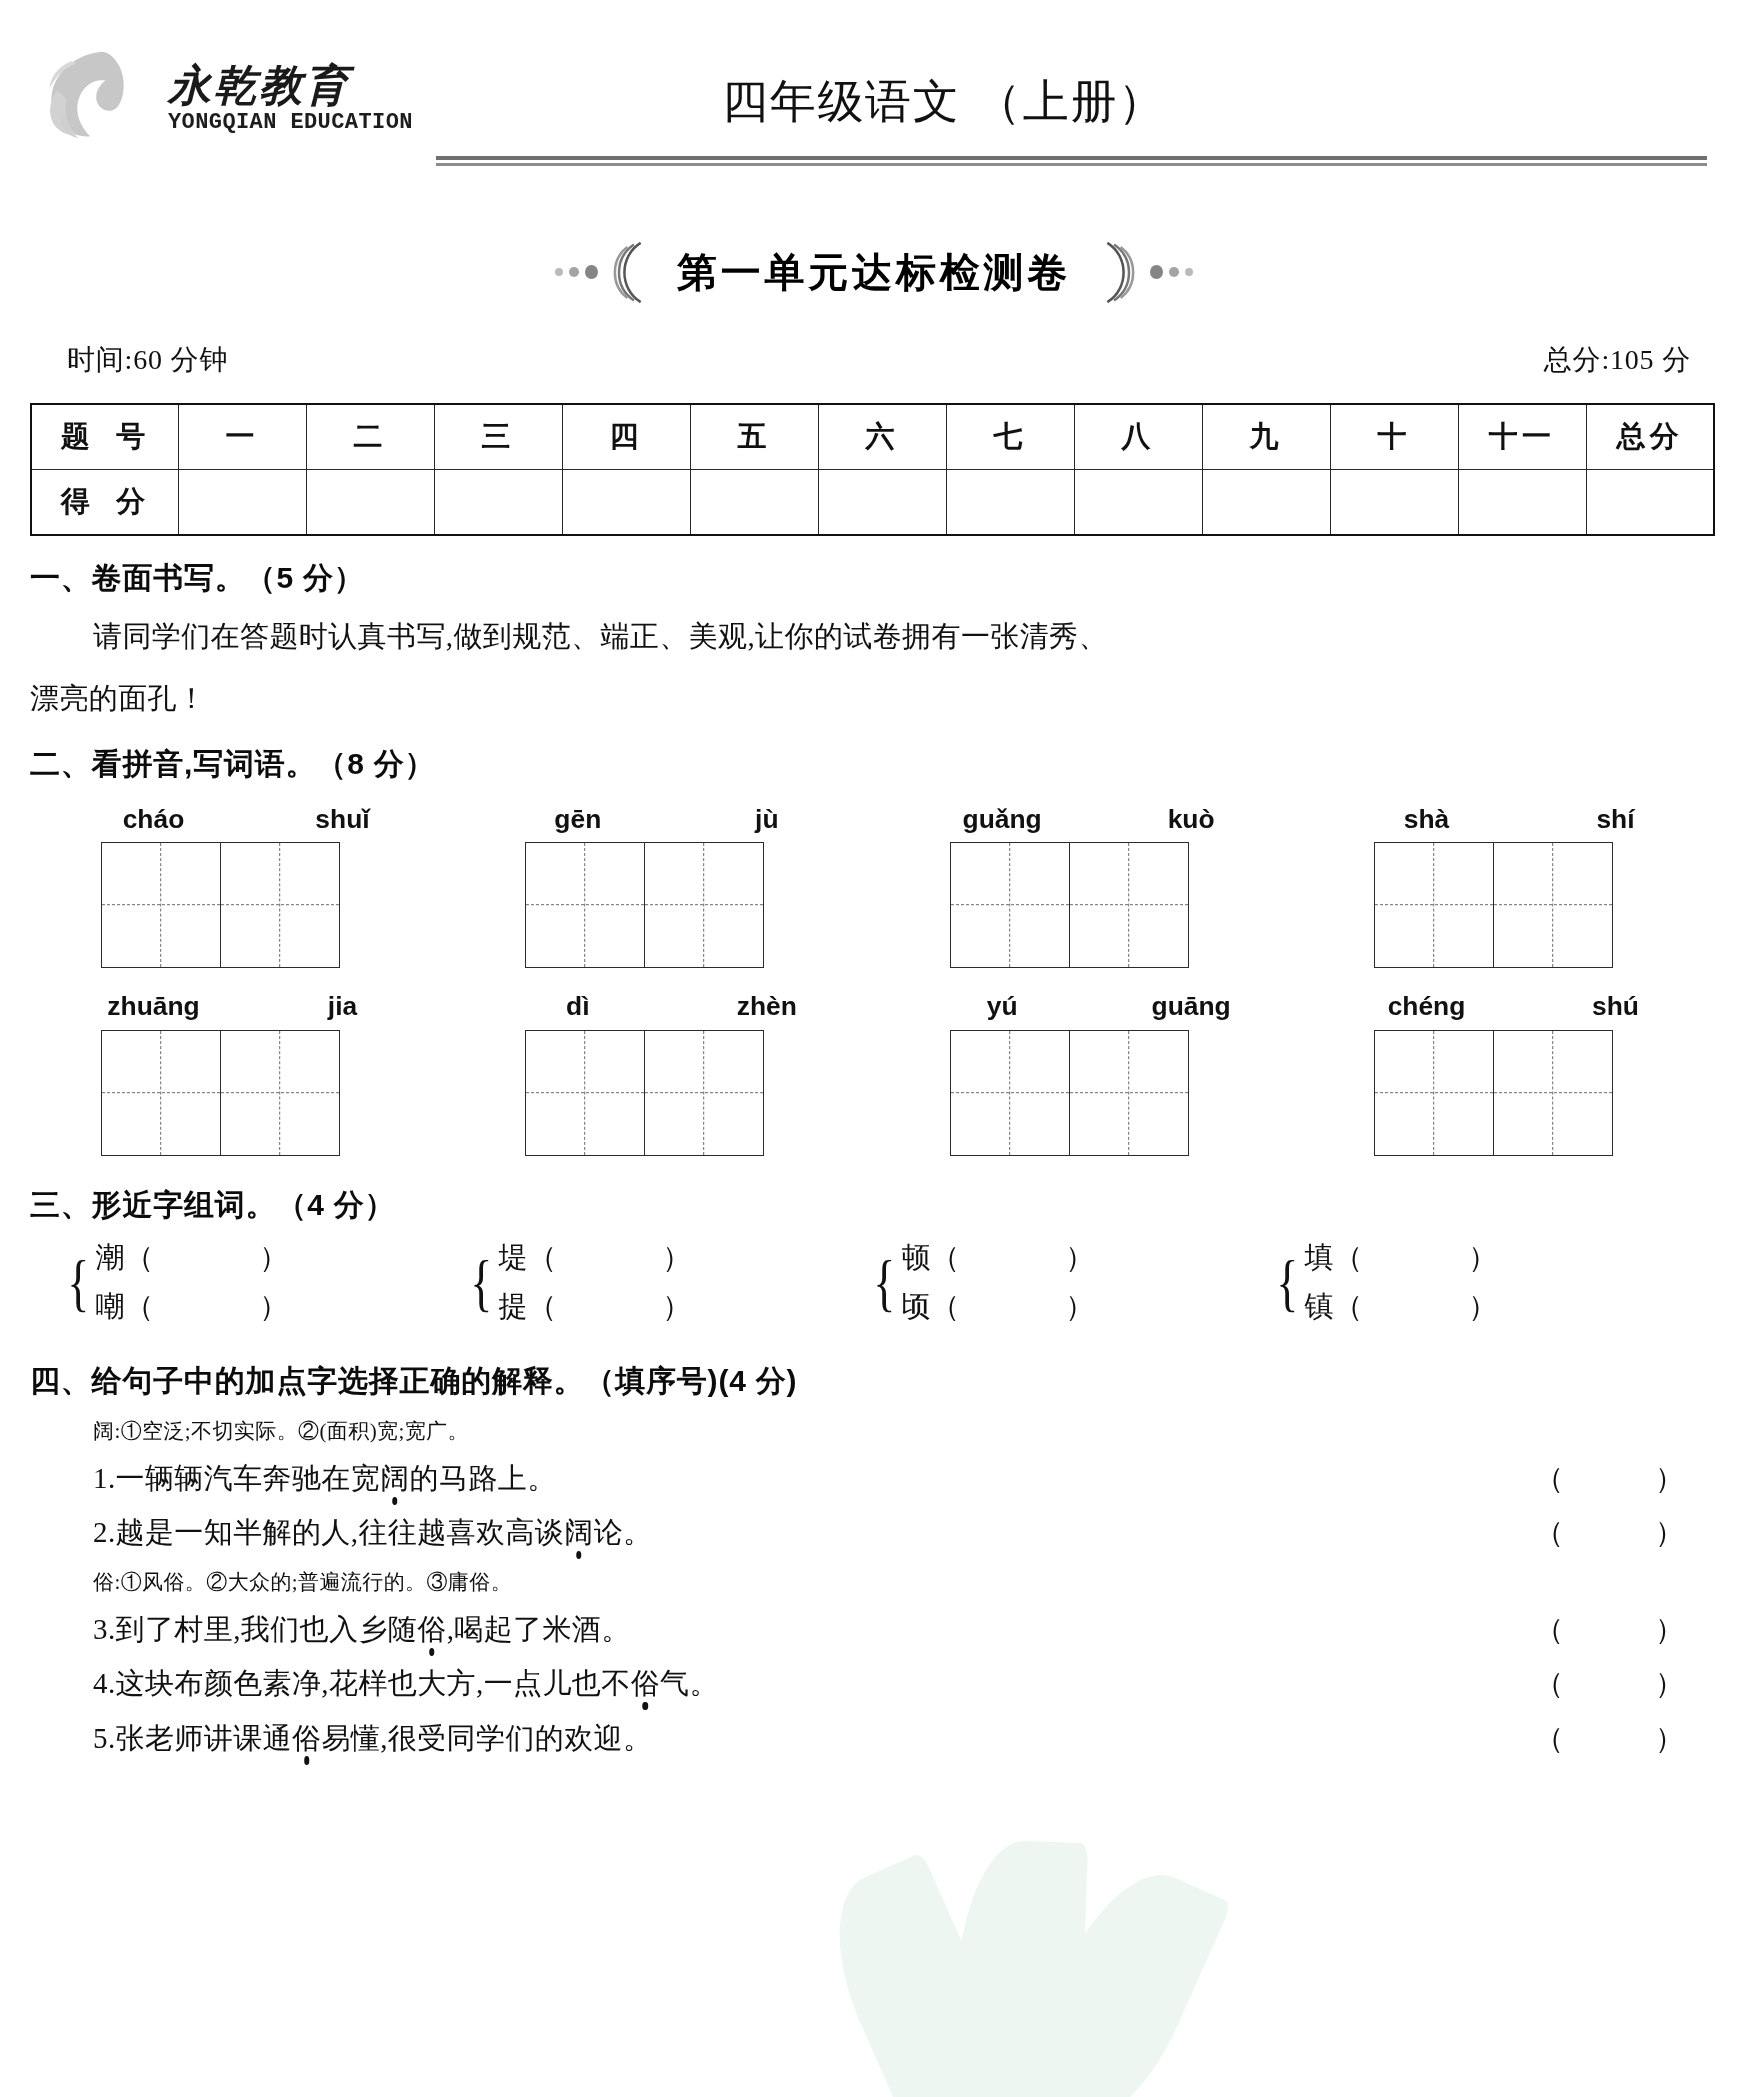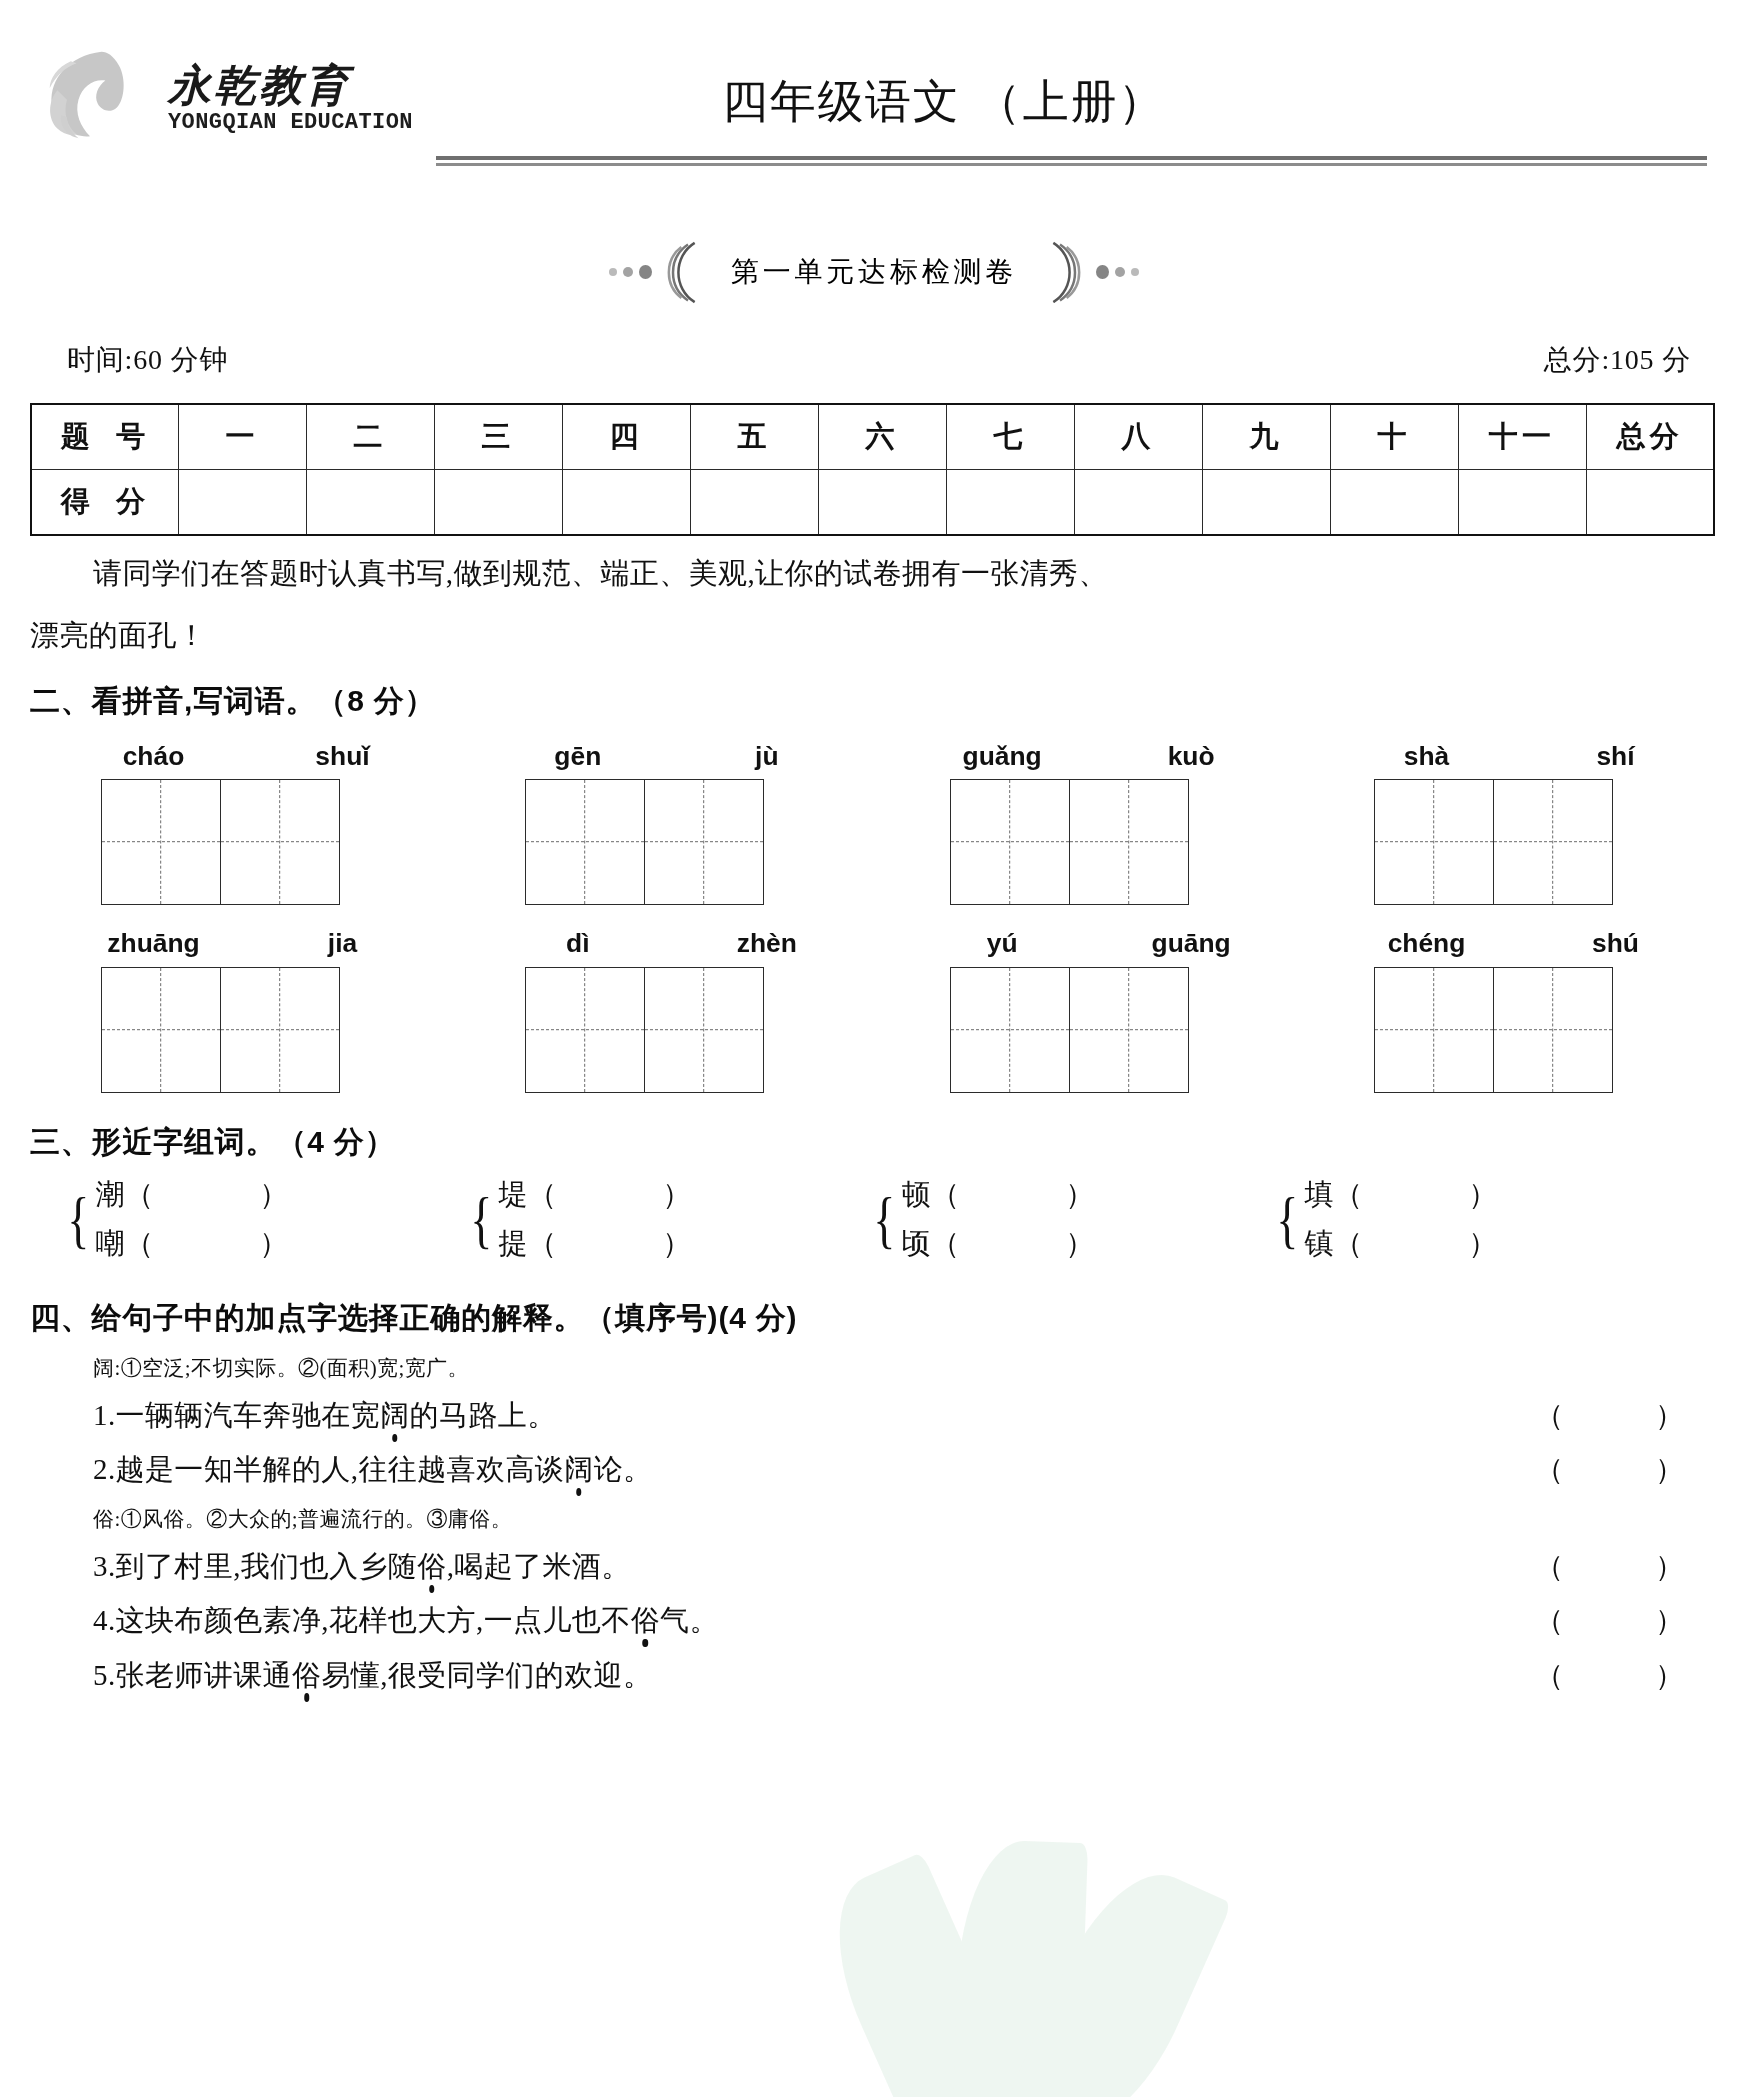--- a/index.html
+++ b/index.html
@@ -47,21 +47,21 @@
   .head-rules{position:absolute;left:436px;top:156px;width:1271px;}
   .head-rules .r1{height:3.8px;background:#6f6f6f;}
   .head-rules .r2{height:2.9px;background:#8c8c8c;margin-top:3.4px;}
 
   
   .exam-title-row{
     position:relative;height:84px;margin-top:50px;
     display:flex;align-items:center;justify-content:center;gap:22.7px;
   }
   .exam-title{
-    font-size:28px;font-weight:normal;letter-spacing:3.8px;
+    font-size:40px;font-weight:bold;letter-spacing:3.8px;
     font-family:"Liberation Sans",sans-serif;color:#000;white-space:nowrap;
   }
   .orn{display:flex;align-items:center;gap:6.7px;}
   .orn .dots{display:flex;align-items:center;gap:5.5px;}
   .orn .dots i{display:block;border-radius:50%;background:#666;}
   .orn .dots i:nth-child(1){width:8px;height:8px;opacity:.45}
   .orn .dots i:nth-child(2){width:10.5px;height:10.5px;opacity:.6}
   .orn .dots i:nth-child(3){width:13px;height:14.3px;opacity:.8}
   .orn svg{display:block}
 
@@ -245,20 +245,21 @@
         <td></td>
         <td></td>
         <td></td>
         <td></td>
         <td></td>
         <td></td>
       </tr>
     </tbody>
       </table>
 
+    <div class="sec-head">一、卷面书写。（5 分）</div>
     <div class="para indent">请同学们在答题时认真书写,做到规范、端正、美观,让你的试卷拥有一张清秀、</div>
     <div class="para">漂亮的面孔！</div>
 
     <div class="sec-head">二、看拼音,写词语。（8 分）</div>
 
     <div class="pinyin-block">
       <div class="pin-row" style="margin-top:19.3px;">
         <div class="pin-group">
           <div class="pin-labels">
             <span>cháo</span>

